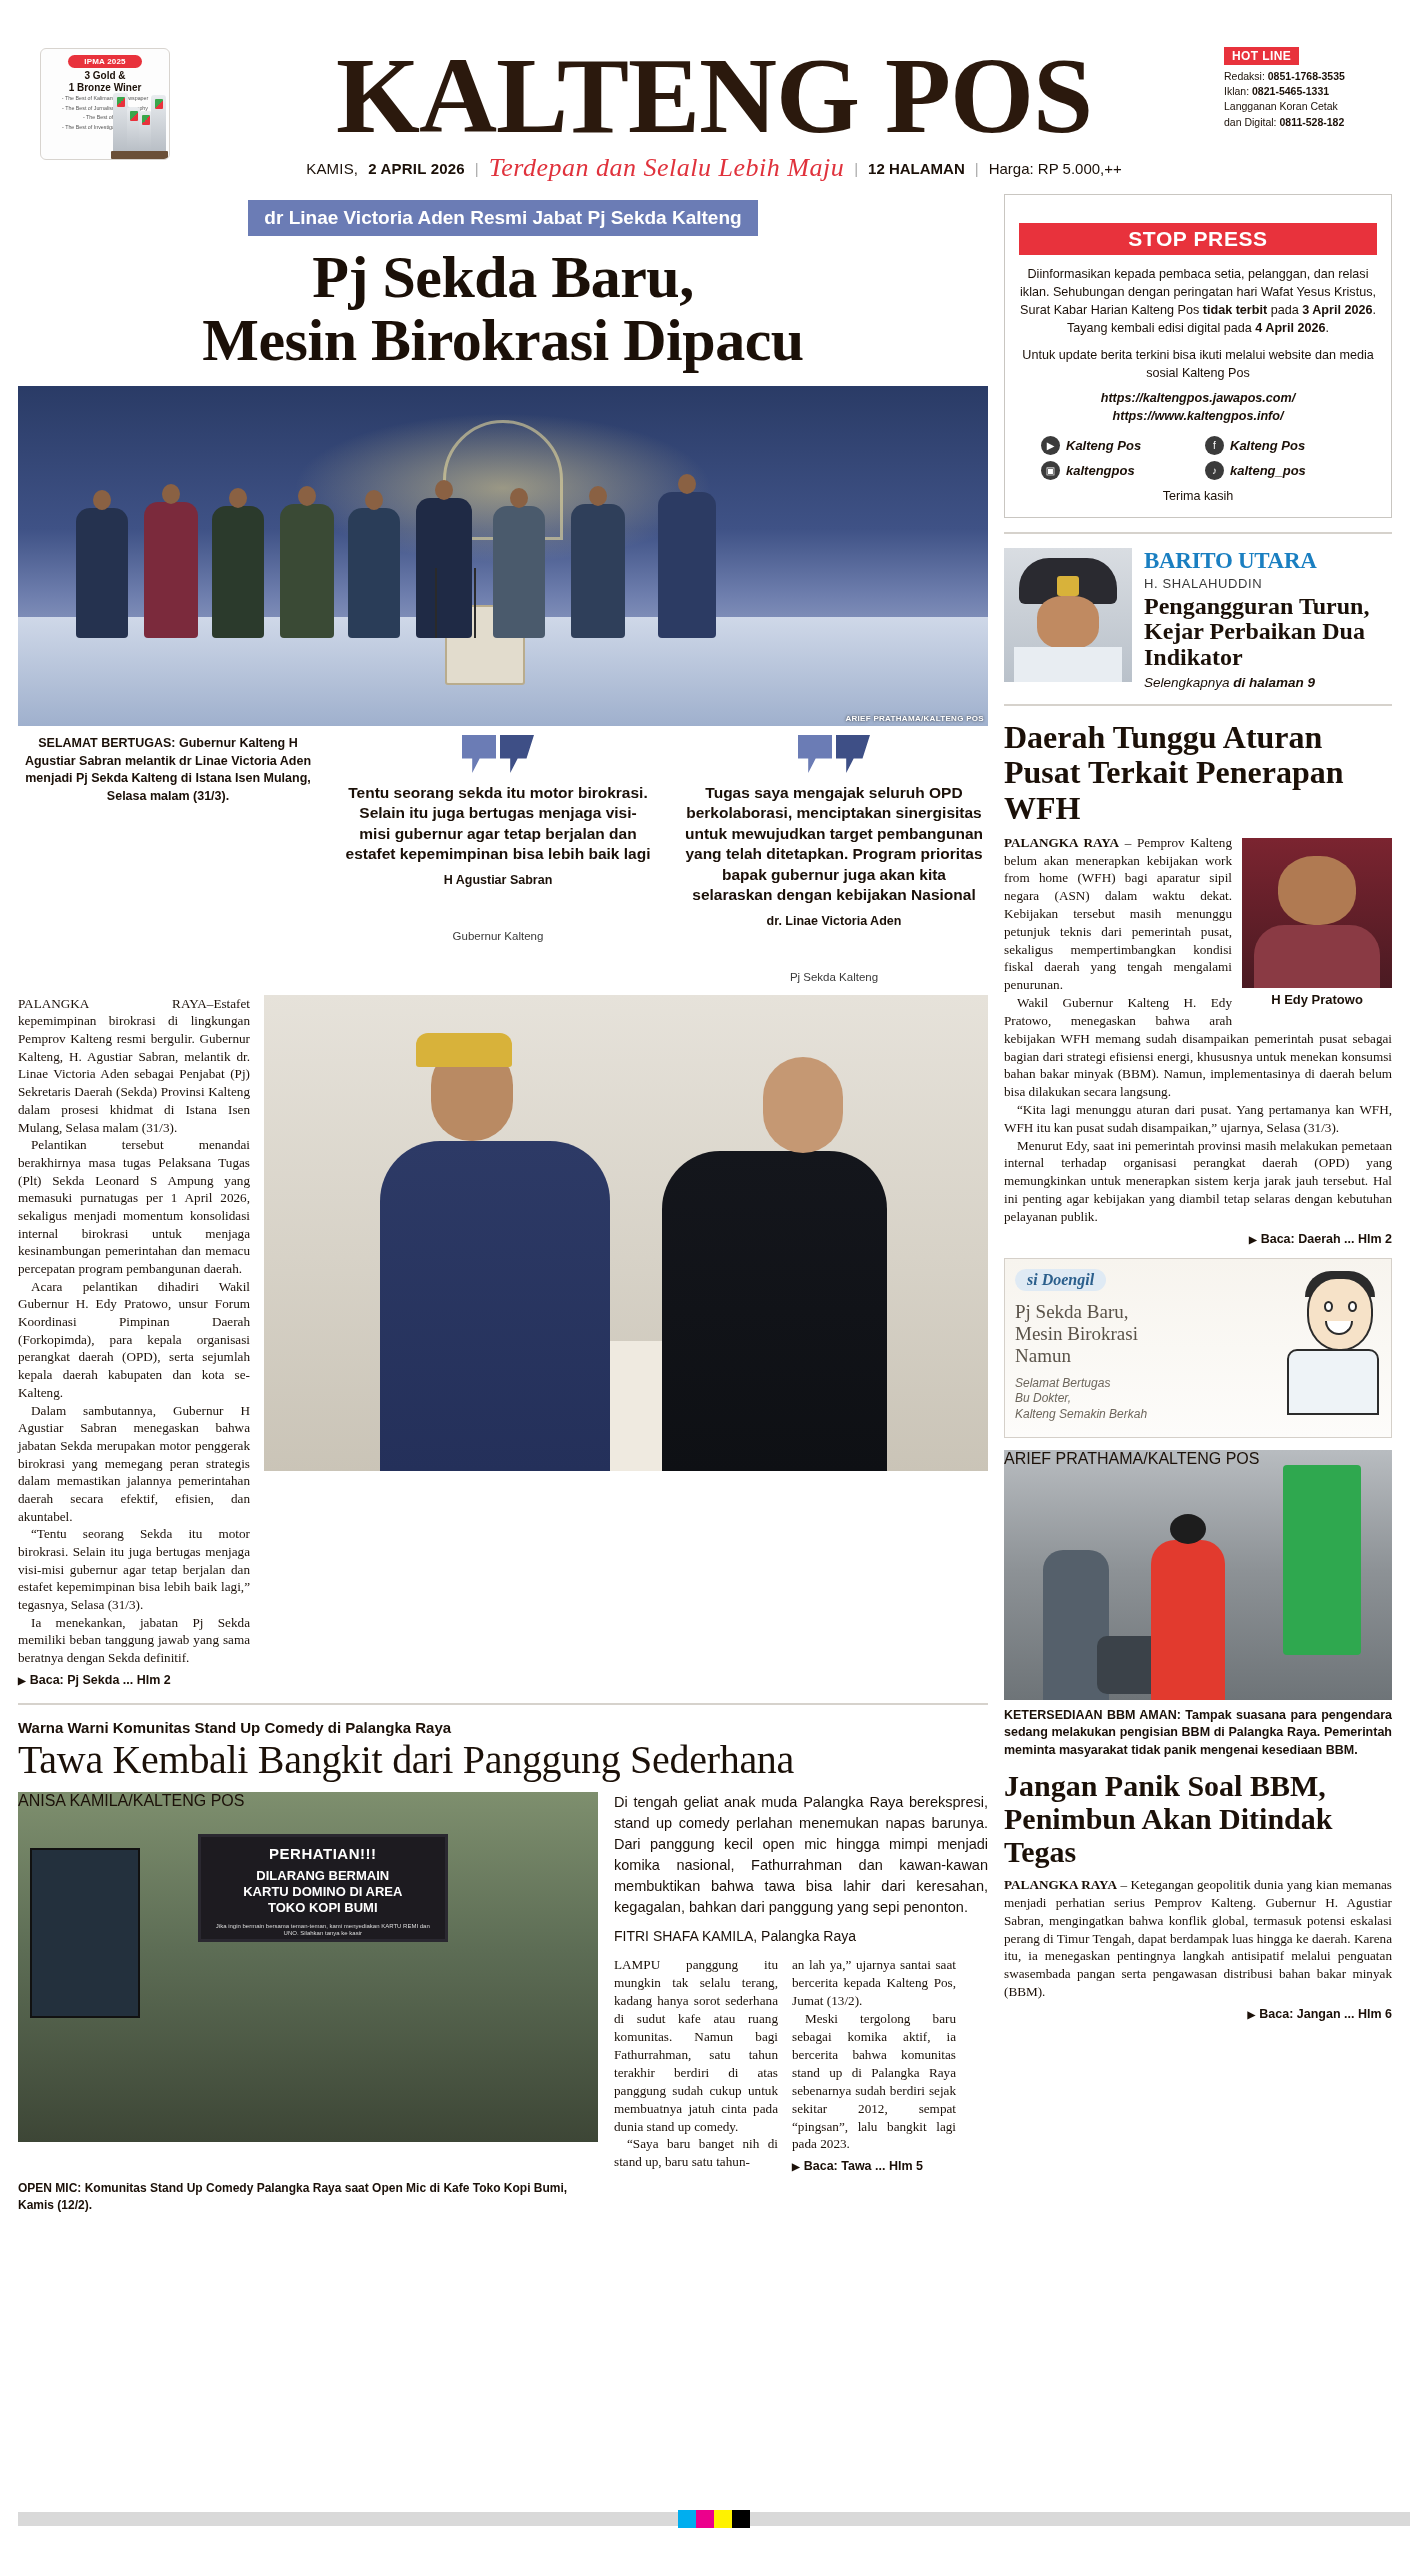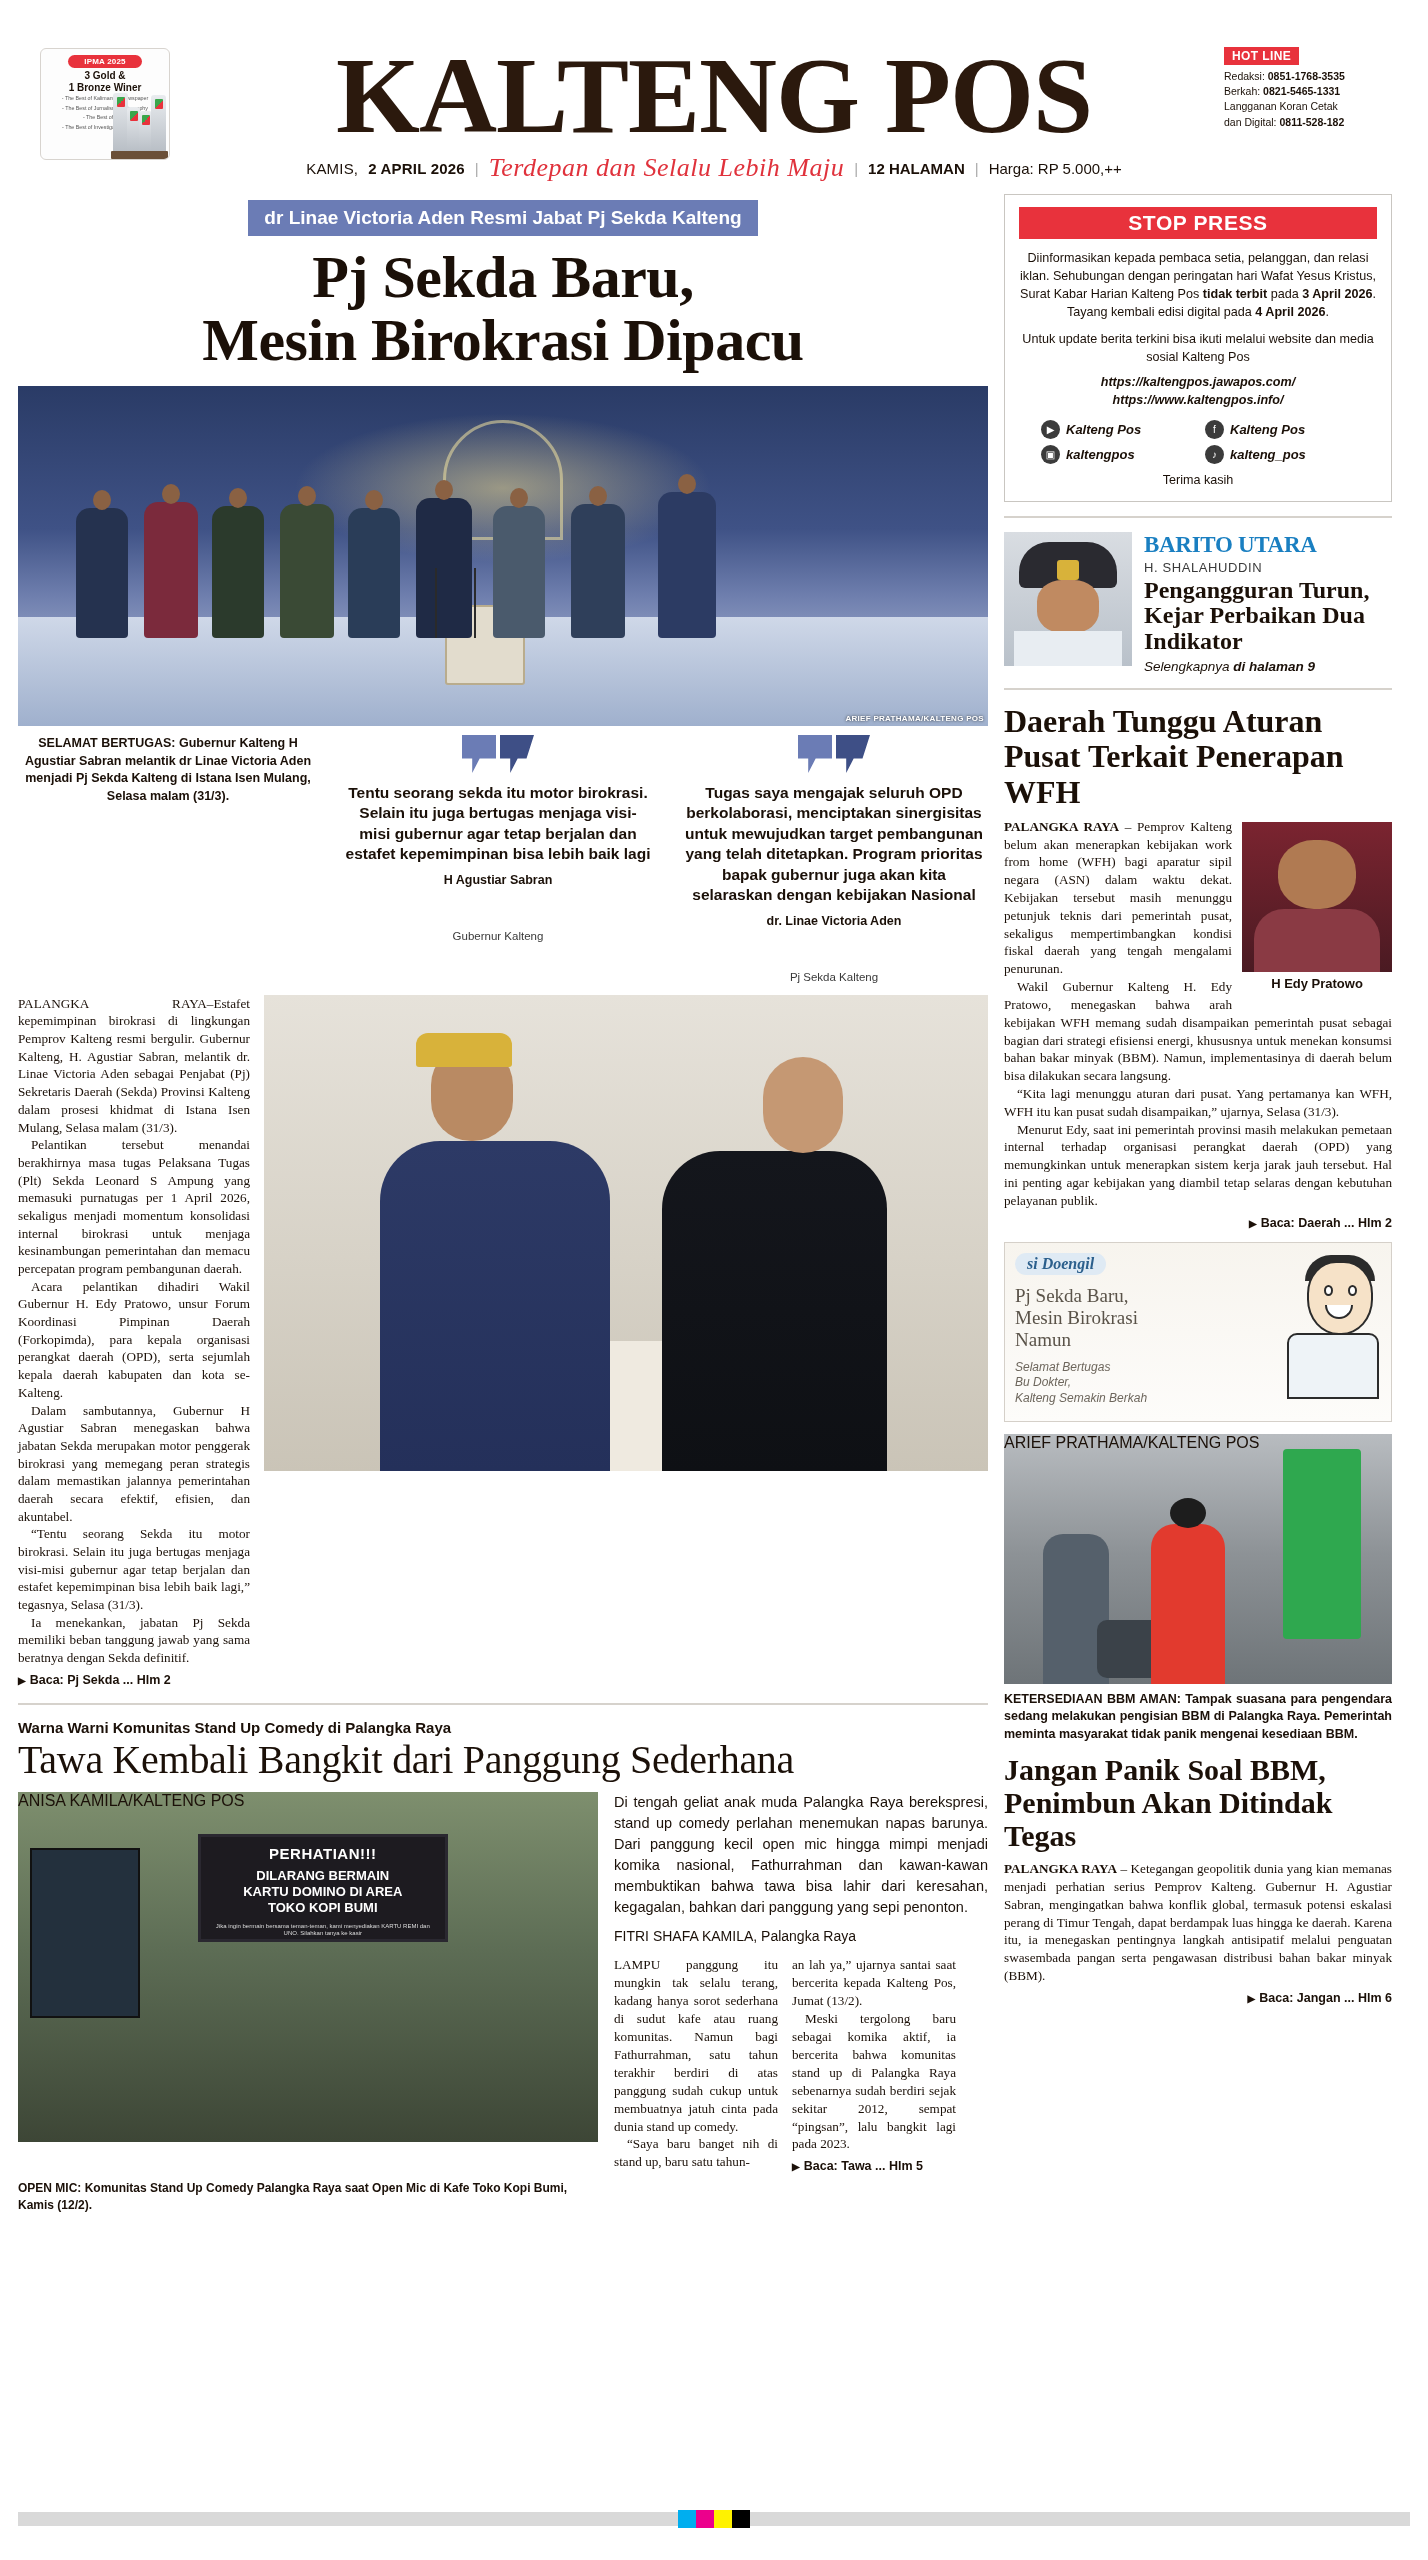--- a/index.html
+++ b/index.html
@@ -163,21 +163,21 @@
   }
   .byline { font-weight:700; font-size:14px; margin:10px 0 12px; }
   .byline span { font-weight:400; }
   .two-col { display:flex; gap:14px; }
   .two-col .c { width:164px; }
   .two-col p { font-family:"Liberation Serif", serif; font-size:13.2px; line-height:1.36; text-align:justify; text-indent:13px;}
   .two-col p.first { text-indent:0; }
   .cap-openmic { font-size:12px; font-weight:700; line-height:1.35; margin-top:7px; }
 
   
-  .stop-press { border:1px solid #c9c6c1; padding:12px 14px 14px; text-align:center; }
+  .stop-press { border:1px solid #c9c6c1; padding:28px 14px 14px; text-align:center; }
   .sp-chip { background:#e8323c; color:#fff; font-weight:700; font-size:21px; letter-spacing:.6px; padding:4px 0; margin-bottom:10px; }
   .sp-body { font-size:12.6px; line-height:1.43; }
   .sp-body b { font-weight:700; }
   .sp-links { font-weight:700; font-style:italic; font-size:12.6px; line-height:1.45; margin-top:7px; }
   .socials { display:flex; flex-wrap:wrap; justify-content:center; gap:6px 14px; margin-top:10px; }
   .soc { display:flex; align-items:center; gap:6px; width:150px; }
   .soc .ic { width:19px; height:19px; border-radius:50%; background:#3b3b3b; color:#fff; font-size:10px;
      display:flex; align-items:center; justify-content:center; flex:0 0 19px; }
   .soc .lb { font-weight:700; font-style:italic; font-size:13px; }
   .thanks { margin-top:9px; font-size:12.6px; }
@@ -281,21 +281,21 @@
         <span class="pages">12 HALAMAN</span>
         <span class="sep">|</span>
         <span class="price">Harga: RP 5.000,++</span>
       </div>
     </div>
 
     <div class="hotline">
       <div class="hl-chip">HOT LINE</div>
       <p><span>Redaksi:</span>
          <b>0851-1768-3535</b></p>
-      <p><span>Berkah:</span>
+      <p><span>Iklan:</span>
          <b>0821-5465-1331</b></p>
       <p><span>Langganan Koran Cetak</span></p>
       <p><span>dan Digital:</span>
          <b>0811-528-182</b></p>
     </div>
   </div>
 
   <div class="body-grid">
 
     <div class="col-main">

